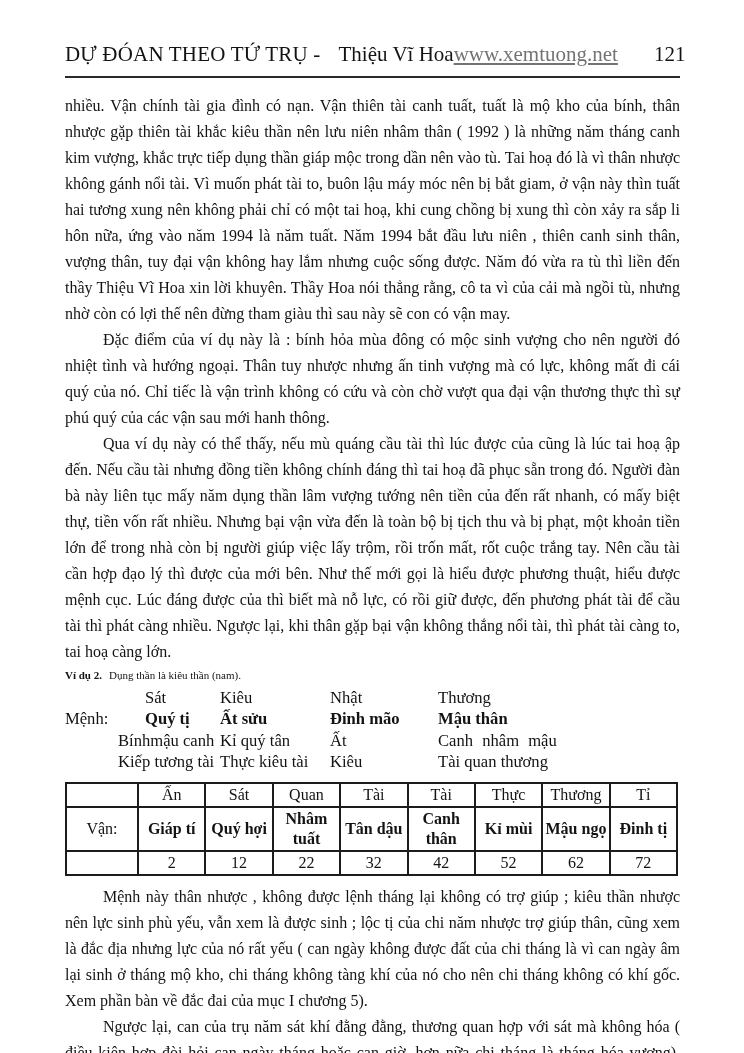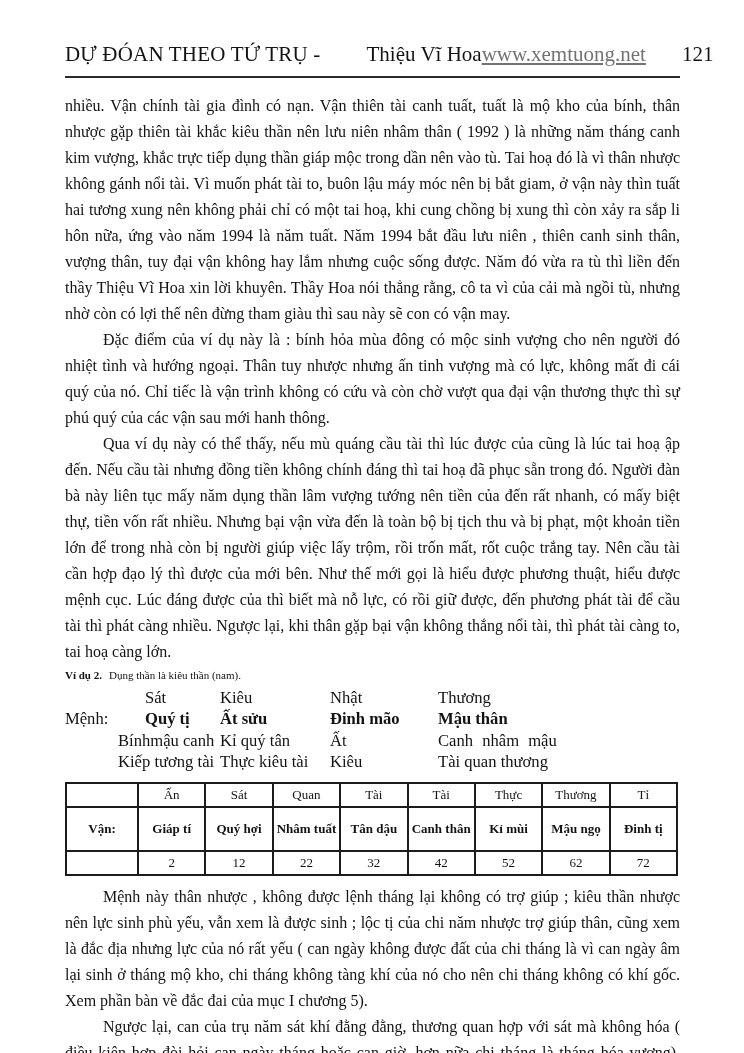--- a/index.html
+++ b/index.html
@@ -8,21 +8,21 @@
     background: #ffffff;
     color: #131313;
     font-family: "Liberation Serif", serif;
     overflow: hidden;
   }
   .page { width: 744px; height: 1053px; padding: 42px 64px 0 65px; }
 
   
   .header { display: flex; align-items: baseline; font-size: 21px; white-space: nowrap; }
   .h-title { letter-spacing: .2px; }
-  .h-author { margin-left: 46px; }
+  .h-author { margin-left: 18px; }
   .h-site { margin-left: auto; text-decoration: underline; color: #737373; }
   .h-page { margin-left: 36px; }
   .rule { border-bottom: 2px solid #2a2a2a; margin-top: 9px; margin-bottom: 15px; }
 
   
   p.body-par { font-size: 16px; line-height: 26px; text-align: justify; }
   p.indent { text-indent: 38px; }
 
   
   .vidu { font-size: 11px; line-height: 21.5px; }
@@ -39,33 +39,33 @@
   .m-pad { padding-left: 27px; }
   .m-bold { font-weight: bold; }
   .m-ws { word-spacing: 5px; }
 
   
   table.van {
     border-collapse: collapse;
     width: 613px;
     margin: 9px 0 8px 0;
     table-layout: fixed;
-    font-size: 13px;
+    font-size: 16px;
   }
   table.van td {
     border: 2px solid #1c1c1c;
     text-align: center;
     vertical-align: middle;
     padding: 1px 2px;
     line-height: 20px;
   }
   table.van col.lbl { width: 72px; }
   tr.r-head td { height: 24px; }
   tr.r-pillar td { height: 44px; font-weight: bold; }
-  tr.r-pillar td.van-label { font-weight: bold; text-align: center; }
+  tr.r-pillar td.van-label { font-weight: normal; text-align: center; }
   tr.r-age td { height: 23px; }
 </style>
 </head>
 <body>
 
 <div class="page">
 
   <div class="header">
     <span class="h-title">DỰ ĐÓAN THEO TỨ TRỤ -</span>
     <span class="h-author">Thiệu Vĩ  Hoa</span>

